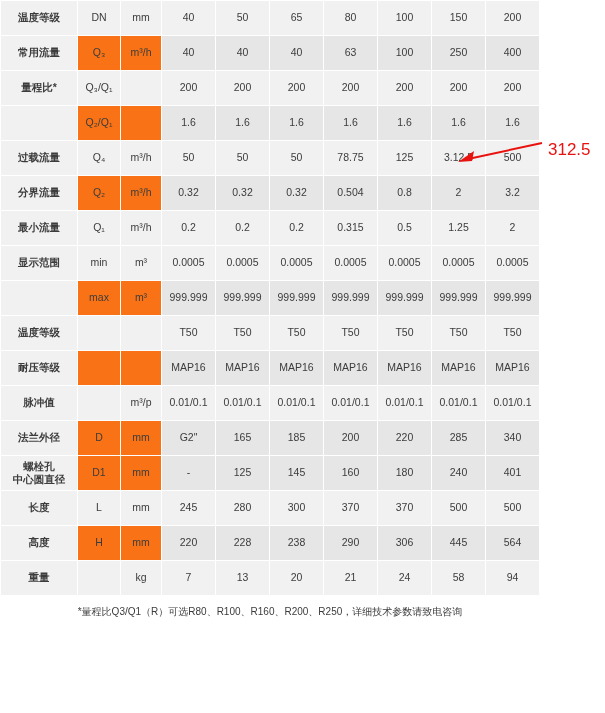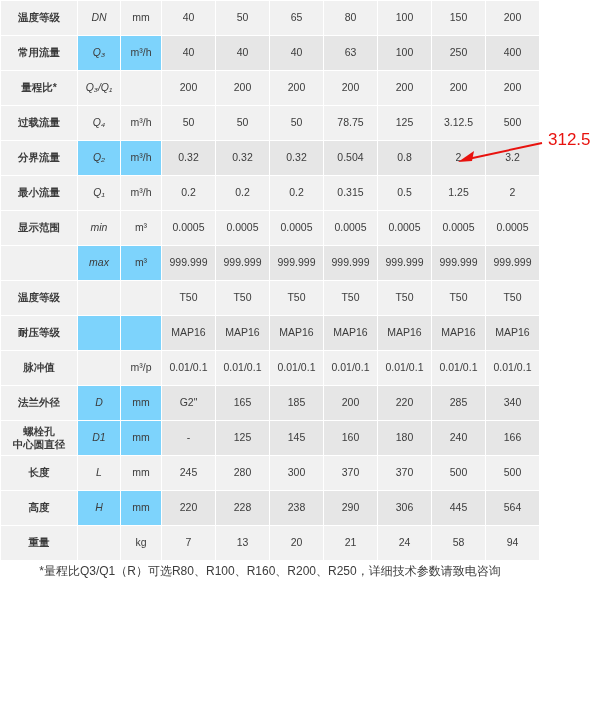--- a/index.html
+++ b/index.html
@@ -41,54 +41,53 @@
     color: #ffffff;
     font-weight: bold;
     font-size: 11px;
     width: 74px;
   }
   td.sym {
     background: #dcdcdc;
     color: #3c3c3c;
     width: 40px;
     font-size: 10.5px;
-    font-style: italic;
   }
   td.unit {
     background: #dcdcdc;
     color: #3c3c3c;
     width: 38px;
     font-size: 10.5px;
   }
   td.val {
     background: #f1f1f1;
   }
   tr.alt td.val {
     background: #e6e6e6;
   }
   tr.alt td.sym, tr.alt td.unit {
-    background: #7dd3fc;
+    background: #f97316;
   }
   .footnote {
-    font-size: 12px;
+    font-size: 10px;
     color: #3c3c3c;
     text-align: center;
     width: 540px;
-    margin-top: 2px;
+    margin-top: 9px;
   }
   
   .annotation {
     position: absolute;
     color: #e8120e;
     font-size: 17px;
     font-family: "Liberation Sans", sans-serif;
   }
   .ann-text {
     left: 548px;
-    top: 130px;
+    top: 140px;
   }
   .ann-arrow {
     position: absolute;
     left: 450px;
     top: 140px;
     width: 95px;
     height: 24px;
     pointer-events: none;
   }
 </style>
@@ -127,20 +126,32 @@
           <td class="sym">Q₃/Q₁</td>
           <td class="unit"></td>
           <td class="val">200</td>
           <td class="val">200</td>
           <td class="val">200</td>
           <td class="val">200</td>
           <td class="val">200</td>
           <td class="val">200</td>
           <td class="val">200</td>
         </tr>
+        <tr class="alt">
+          <td class="label"></td>
+          <td class="sym">Q₂/Q₁</td>
+          <td class="unit"></td>
+          <td class="val">1.6</td>
+          <td class="val">1.6</td>
+          <td class="val">1.6</td>
+          <td class="val">1.6</td>
+          <td class="val">1.6</td>
+          <td class="val">1.6</td>
+          <td class="val">1.6</td>
+        </tr>
         <tr>
           <td class="label">过载流量</td>
           <td class="sym">Q₄</td>
           <td class="unit">m³/h</td>
           <td class="val">50</td>
           <td class="val">50</td>
           <td class="val">50</td>
           <td class="val">78.75</td>
           <td class="val">125</td>
           <td class="val">3.12.5</td>
@@ -245,21 +256,21 @@
         <tr class="alt">
           <td class="label">螺栓孔<br>中心圆直径</td>
           <td class="sym">D1</td>
           <td class="unit">mm</td>
           <td class="val">-</td>
           <td class="val">125</td>
           <td class="val">145</td>
           <td class="val">160</td>
           <td class="val">180</td>
           <td class="val">240</td>
-          <td class="val">166</td>
+          <td class="val">401</td>
         </tr>
         <tr>
           <td class="label">长度</td>
           <td class="sym">L</td>
           <td class="unit">mm</td>
           <td class="val">245</td>
           <td class="val">280</td>
           <td class="val">300</td>
           <td class="val">370</td>
           <td class="val">370</td>

